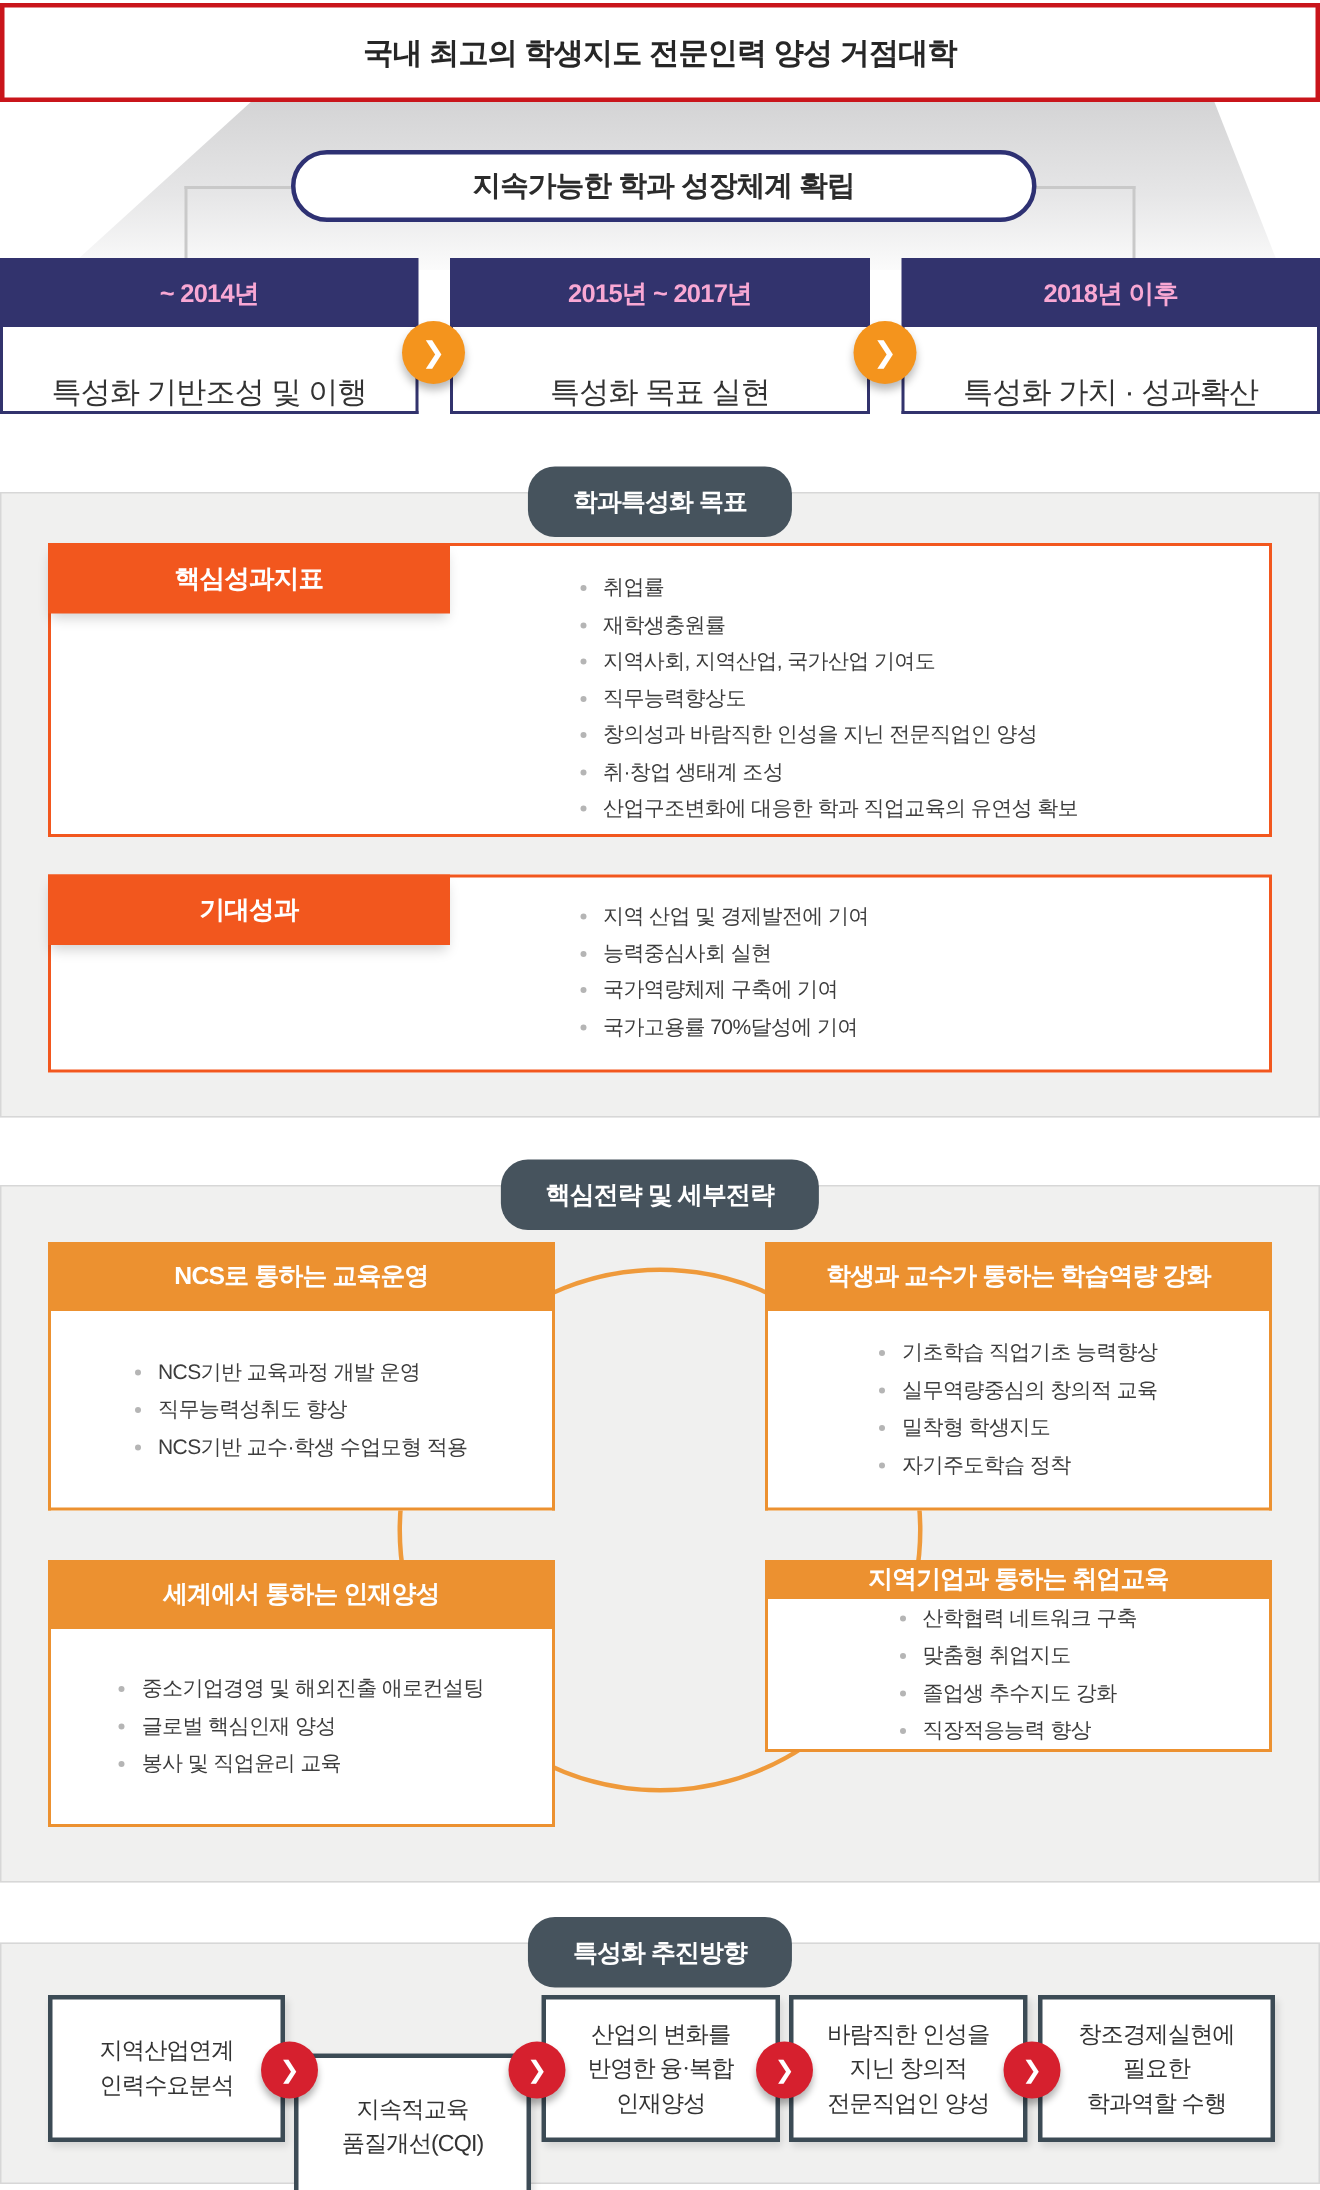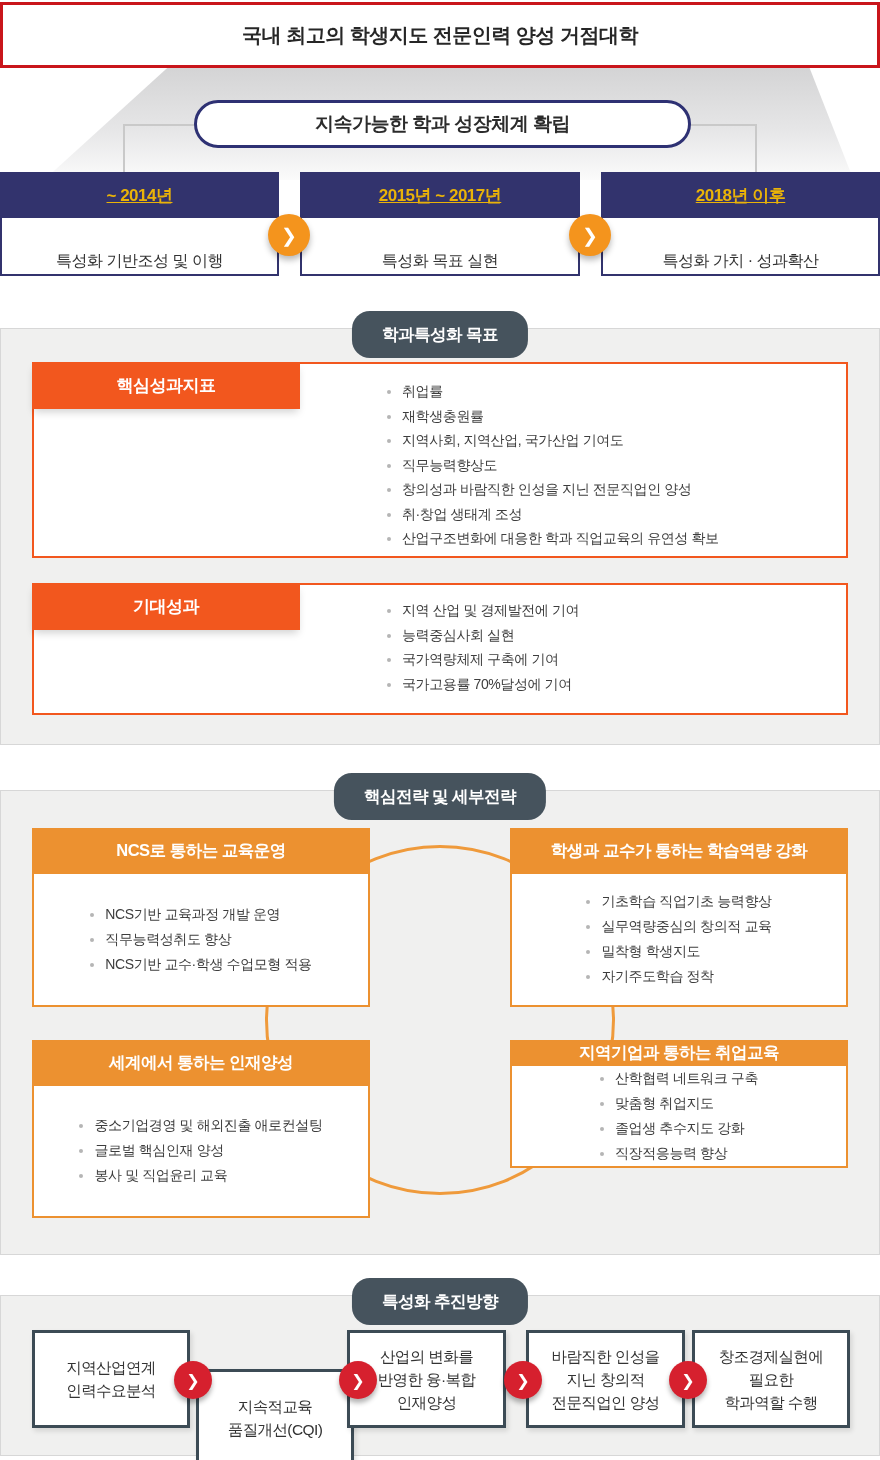--- a/index.html
+++ b/index.html
@@ -20,24 +20,24 @@
   .goal-pill { position:absolute; left:194px; top:100px; width:497px; height:48px;
     background:#fff; border:3px solid #2e3173; border-radius:26px;
     display:flex; align-items:center; justify-content:center; z-index:3; }
   .goal-pill span { font-size:19px; font-weight:700; color:#2b2b2b; letter-spacing:-0.5px; }
 
   .conn { position:absolute; background:#c9c9c9; z-index:1; }
 
   
   .phase { position:absolute; top:172px; height:104px; z-index:2; }
   .phase-head { height:46px; background:#32336d; display:flex; align-items:center; justify-content:center; }
-  .phase-head span { color:#eab308; font-size:17px; font-weight:700; letter-spacing:-0.5px;text-decoration:underline; }
+  .phase-head span { color:#f9a8d4; font-size:17px; font-weight:700; letter-spacing:-0.5px; }
   .phase-body { height:58px; background:#fff; border:2px solid #32336d; border-top:none;
     display:flex; align-items:center; justify-content:center; }
-  .phase-body span { color:#333; font-size:16px; letter-spacing:-0.5px;margin-top:30px; }
+  .phase-body span { color:#333; font-size:20px; letter-spacing:-0.5px;margin-top:30px; }
 
   .orange-circle { position:absolute; top:214px; width:42px; height:42px; border-radius:50%;
     background:#f4941d; box-shadow:0 4px 6px rgba(0,0,0,.28); display:flex; align-items:center; justify-content:center; z-index:4; }
   .orange-circle span { color:#fff; font-size:19px; font-weight:700; }
 
   
   .panel { position:absolute; left:0; width:880px; background:#f0f0ef; border:1px solid #d7d7d7; }
   .section-pill { position:absolute; left:50%; transform:translateX(-50%); height:47px;
     background:#46535d; border-radius:18px; display:flex; align-items:center; justify-content:center;
     padding:0 30px; z-index:5; }
@@ -223,21 +223,21 @@
   </div>
 
   <div class="dir-box" style="left:32px; width:158px;">
     <div>지역산업연계</div>
     <div>인력수요분석</div>
   </div>
   <div class="dir-box" style="left:196px; width:158px;margin-top:39px;">
     <div>지속적교육</div>
     <div>품질개선(CQI)</div>
   </div>
-  <div class="dir-box" style="left:347px; width:159px;">
+  <div class="dir-box" style="left:361px; width:159px;font-family:Liberation Serif, serif;">
     <div>산업의 변화를</div>
     <div>반영한 융·복합</div>
     <div>인재양성</div>
   </div>
   <div class="dir-box" style="left:526px; width:159px;">
     <div>바람직한 인성을</div>
     <div>지닌 창의적</div>
     <div>전문직업인 양성</div>
   </div>
   <div class="dir-box" style="left:692px; width:158px;">

